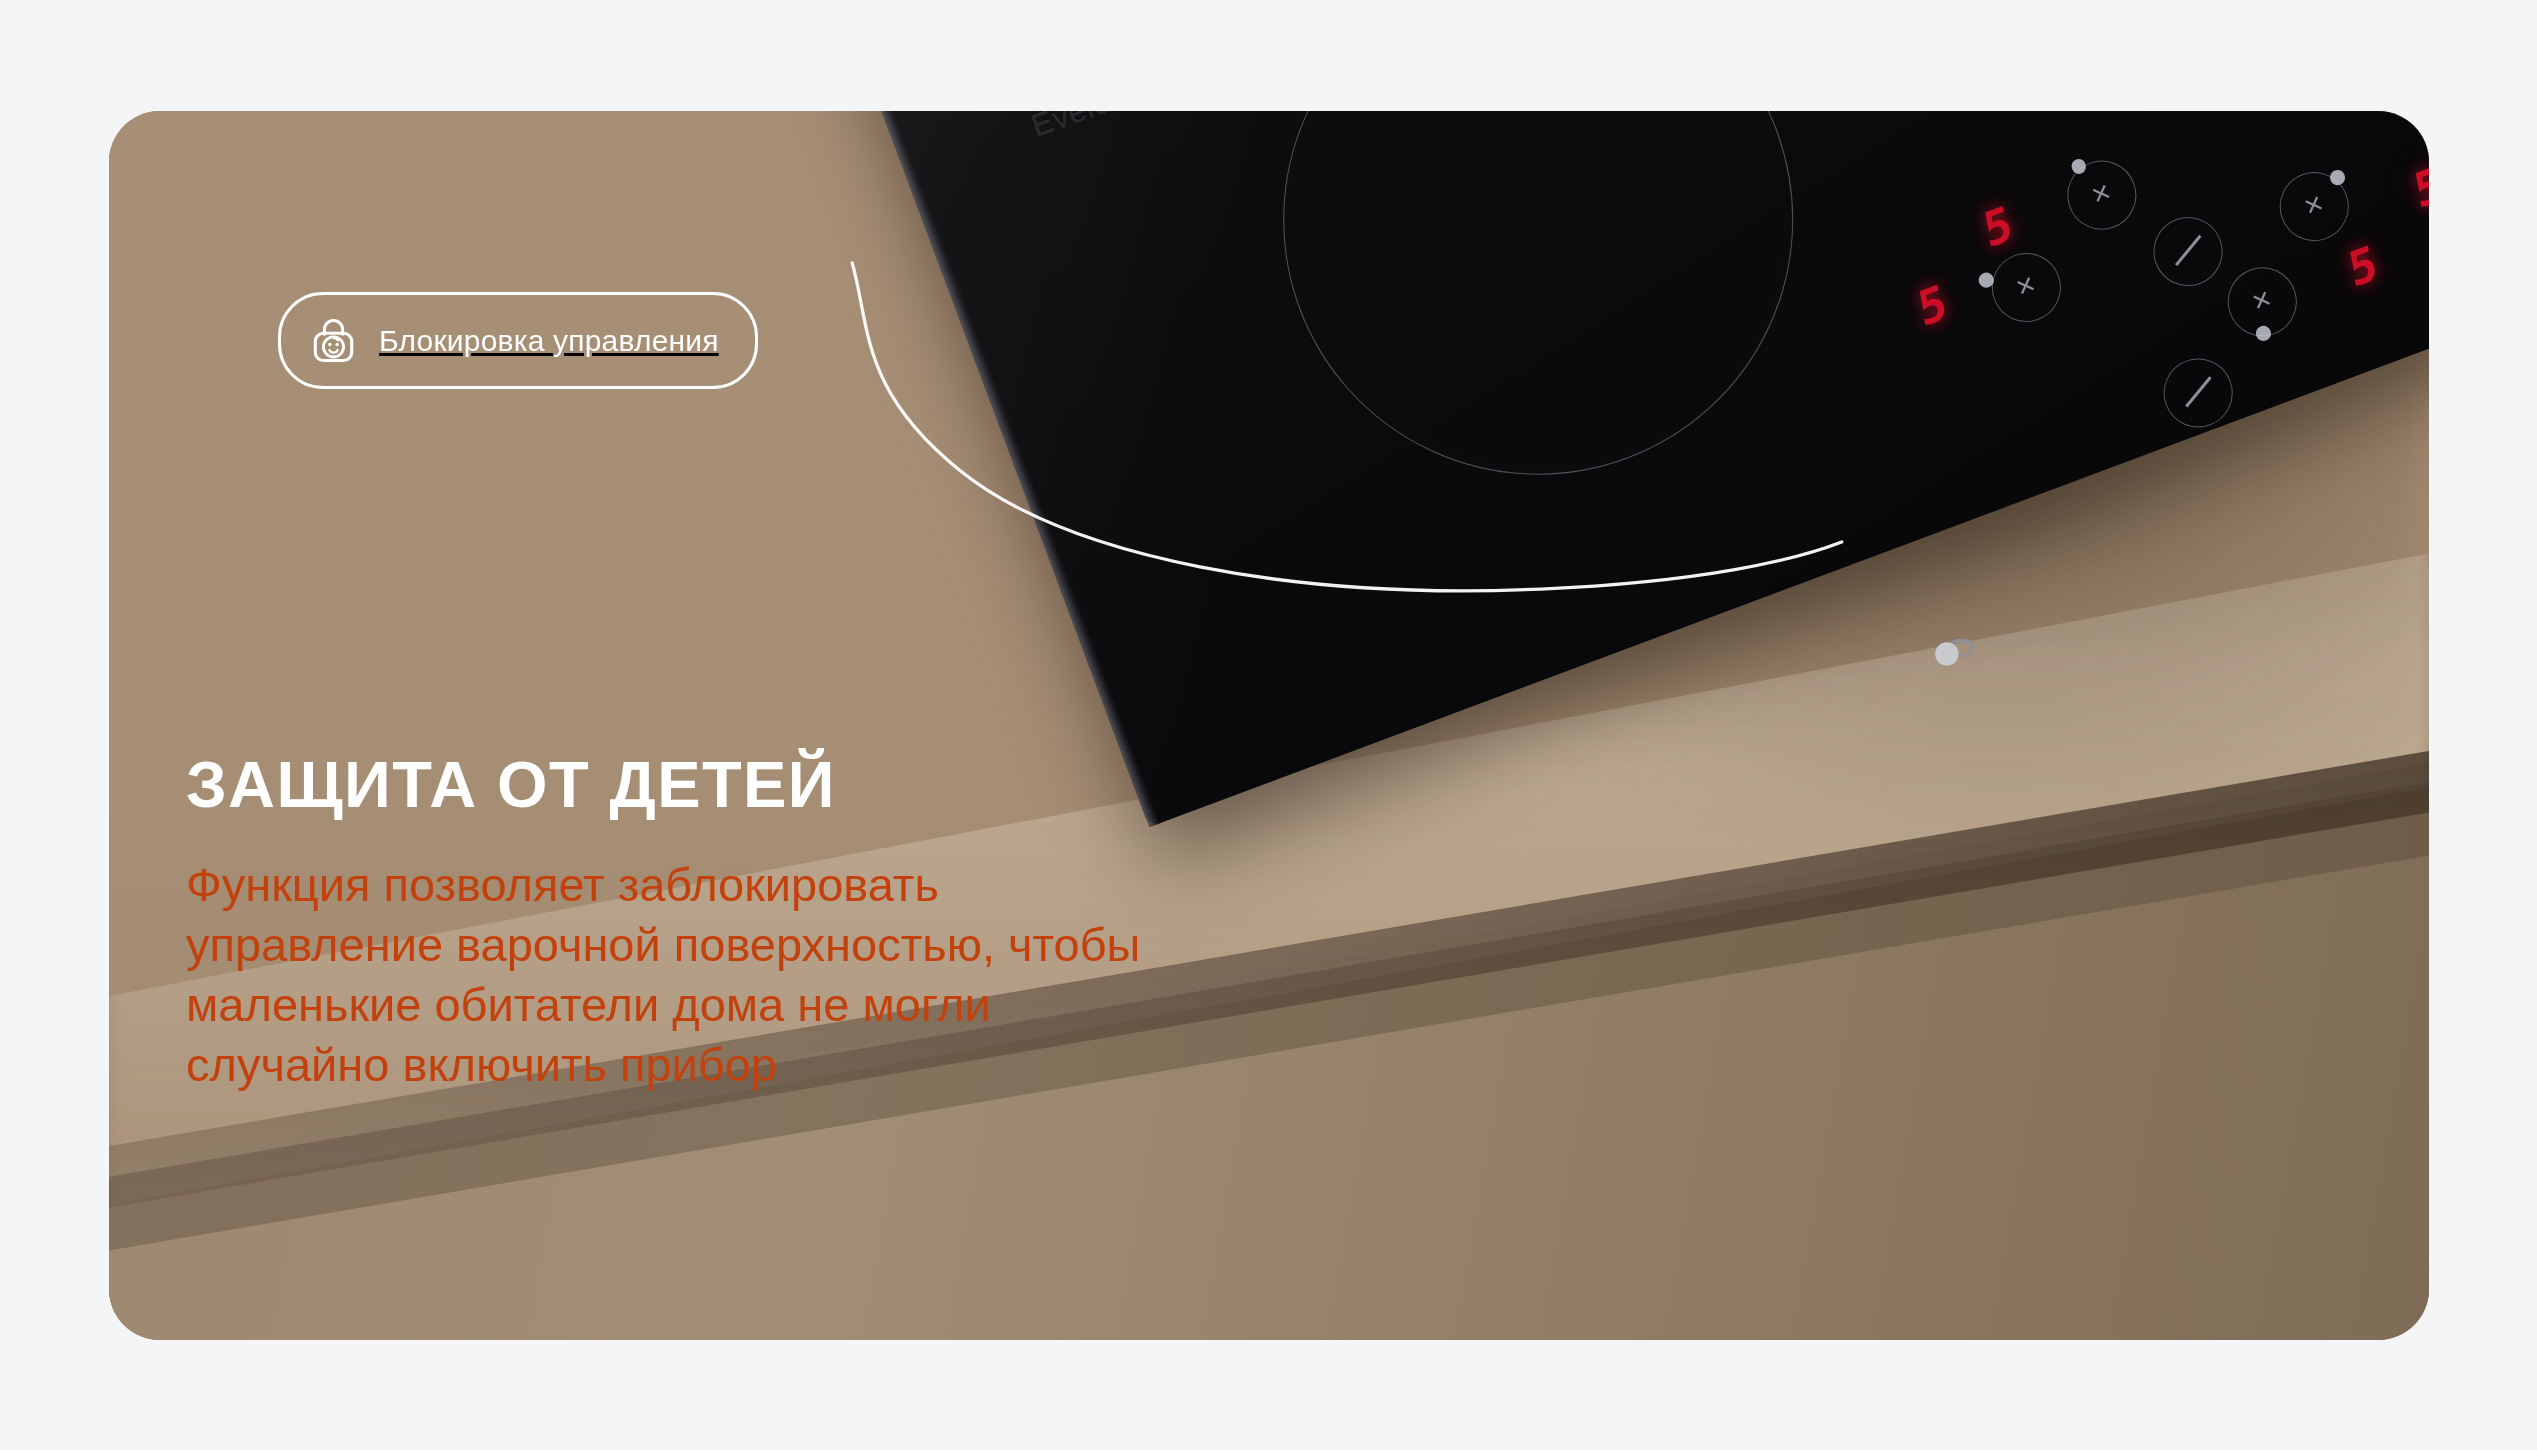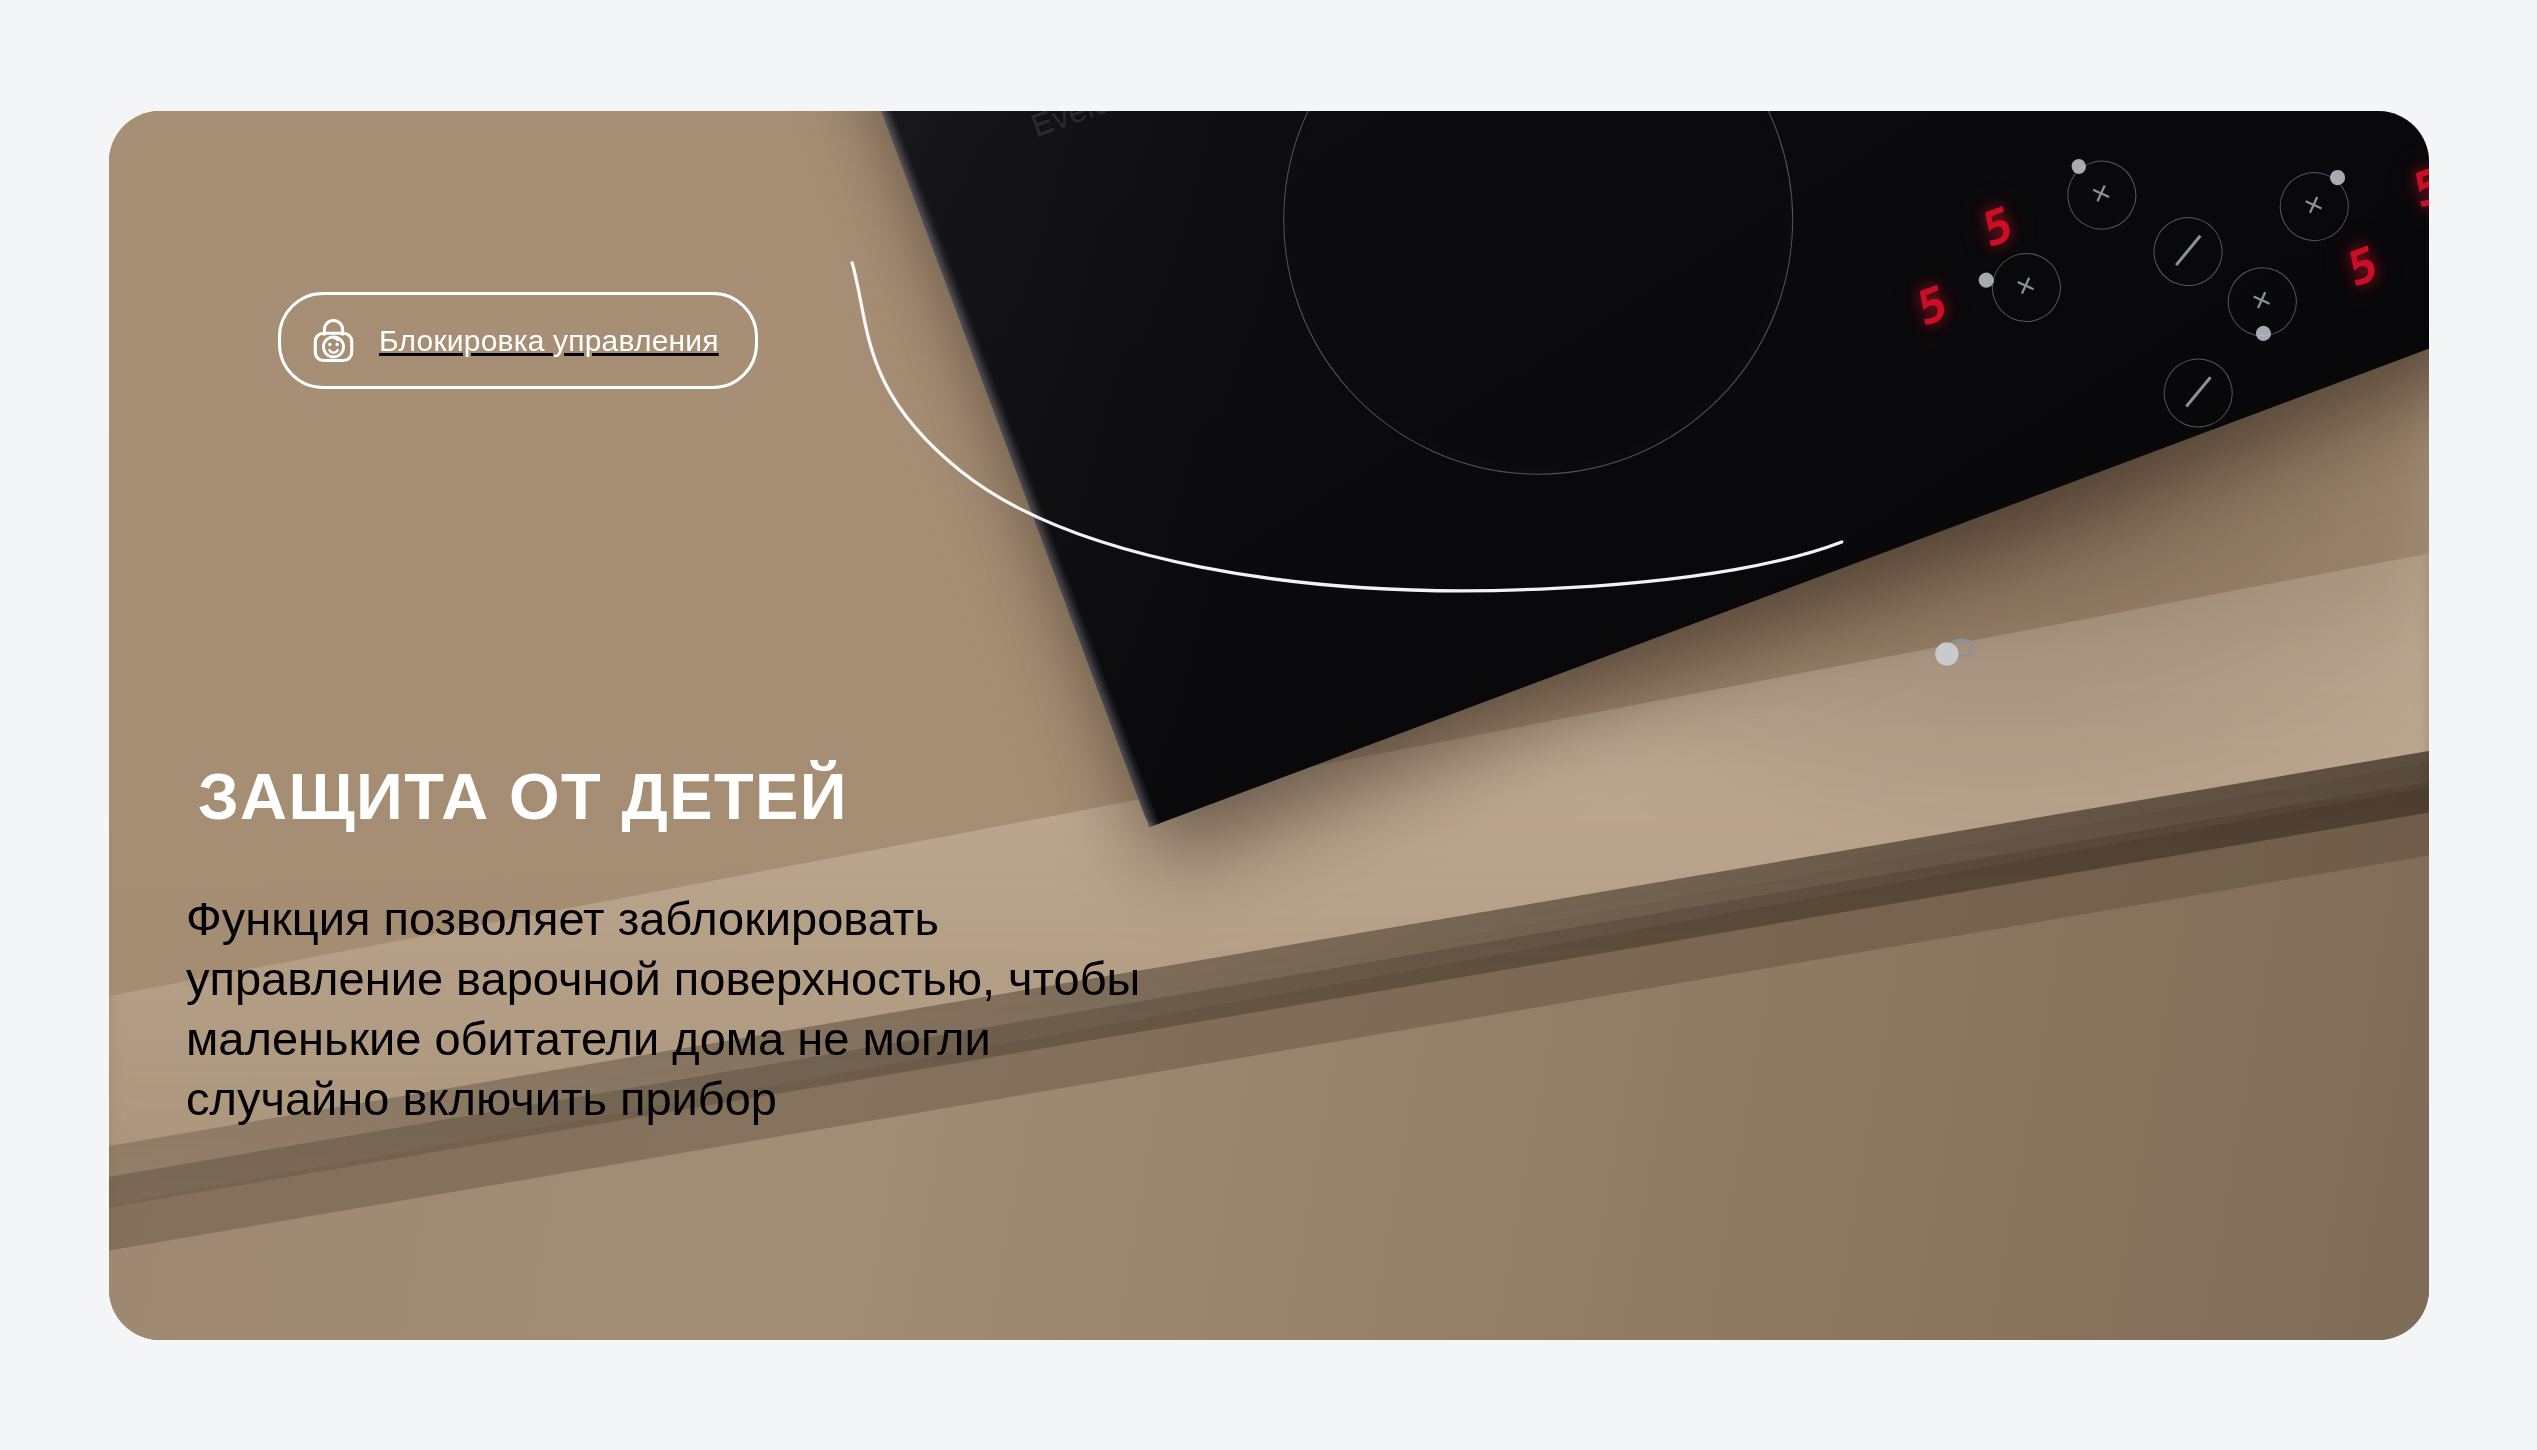--- a/index.html
+++ b/index.html
@@ -247,30 +247,30 @@
 
   
   .text-block {
     position: absolute;
     left: 186px;
     top: 752px;
     width: 1631px;
     z-index: 8;
   }
   .headline {
-    margin: 12px;
+    margin: 0;
     color: #ffffff;
     font-size: 65px;
     font-weight: 700;
     letter-spacing: 1.4px;
     line-height: 1;
   }
   .body-copy {
-    margin: 60px 0 0 0;
-    color: #000000;
+    margin: 38px 0 0 0;
+    color: #c2410c;
     font-size: 47px;
     font-weight: 400;
     line-height: 1.28;
     max-width: 1015px;
   }
 </style>
 </head>
 <body>
 
 <div class="page">

